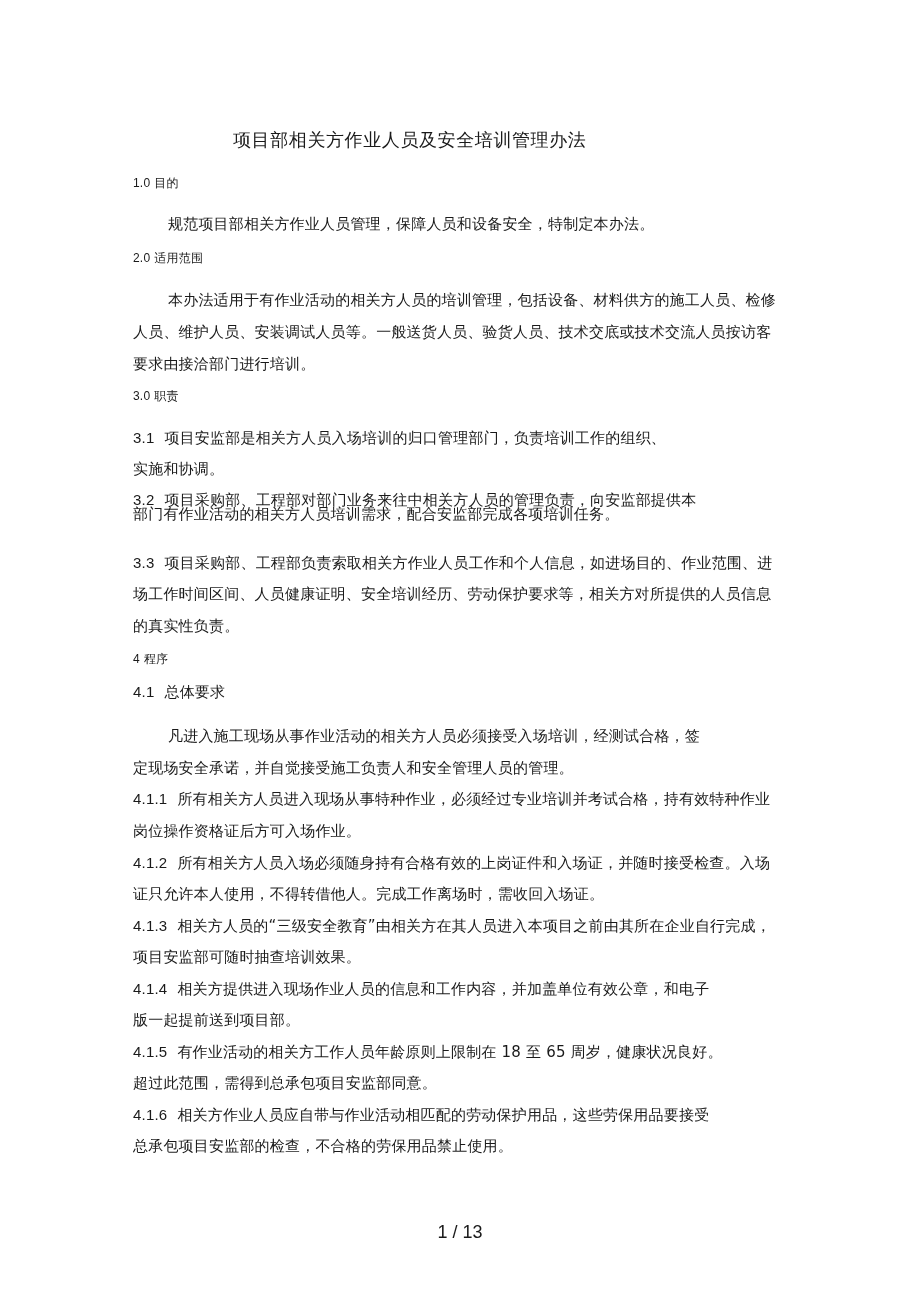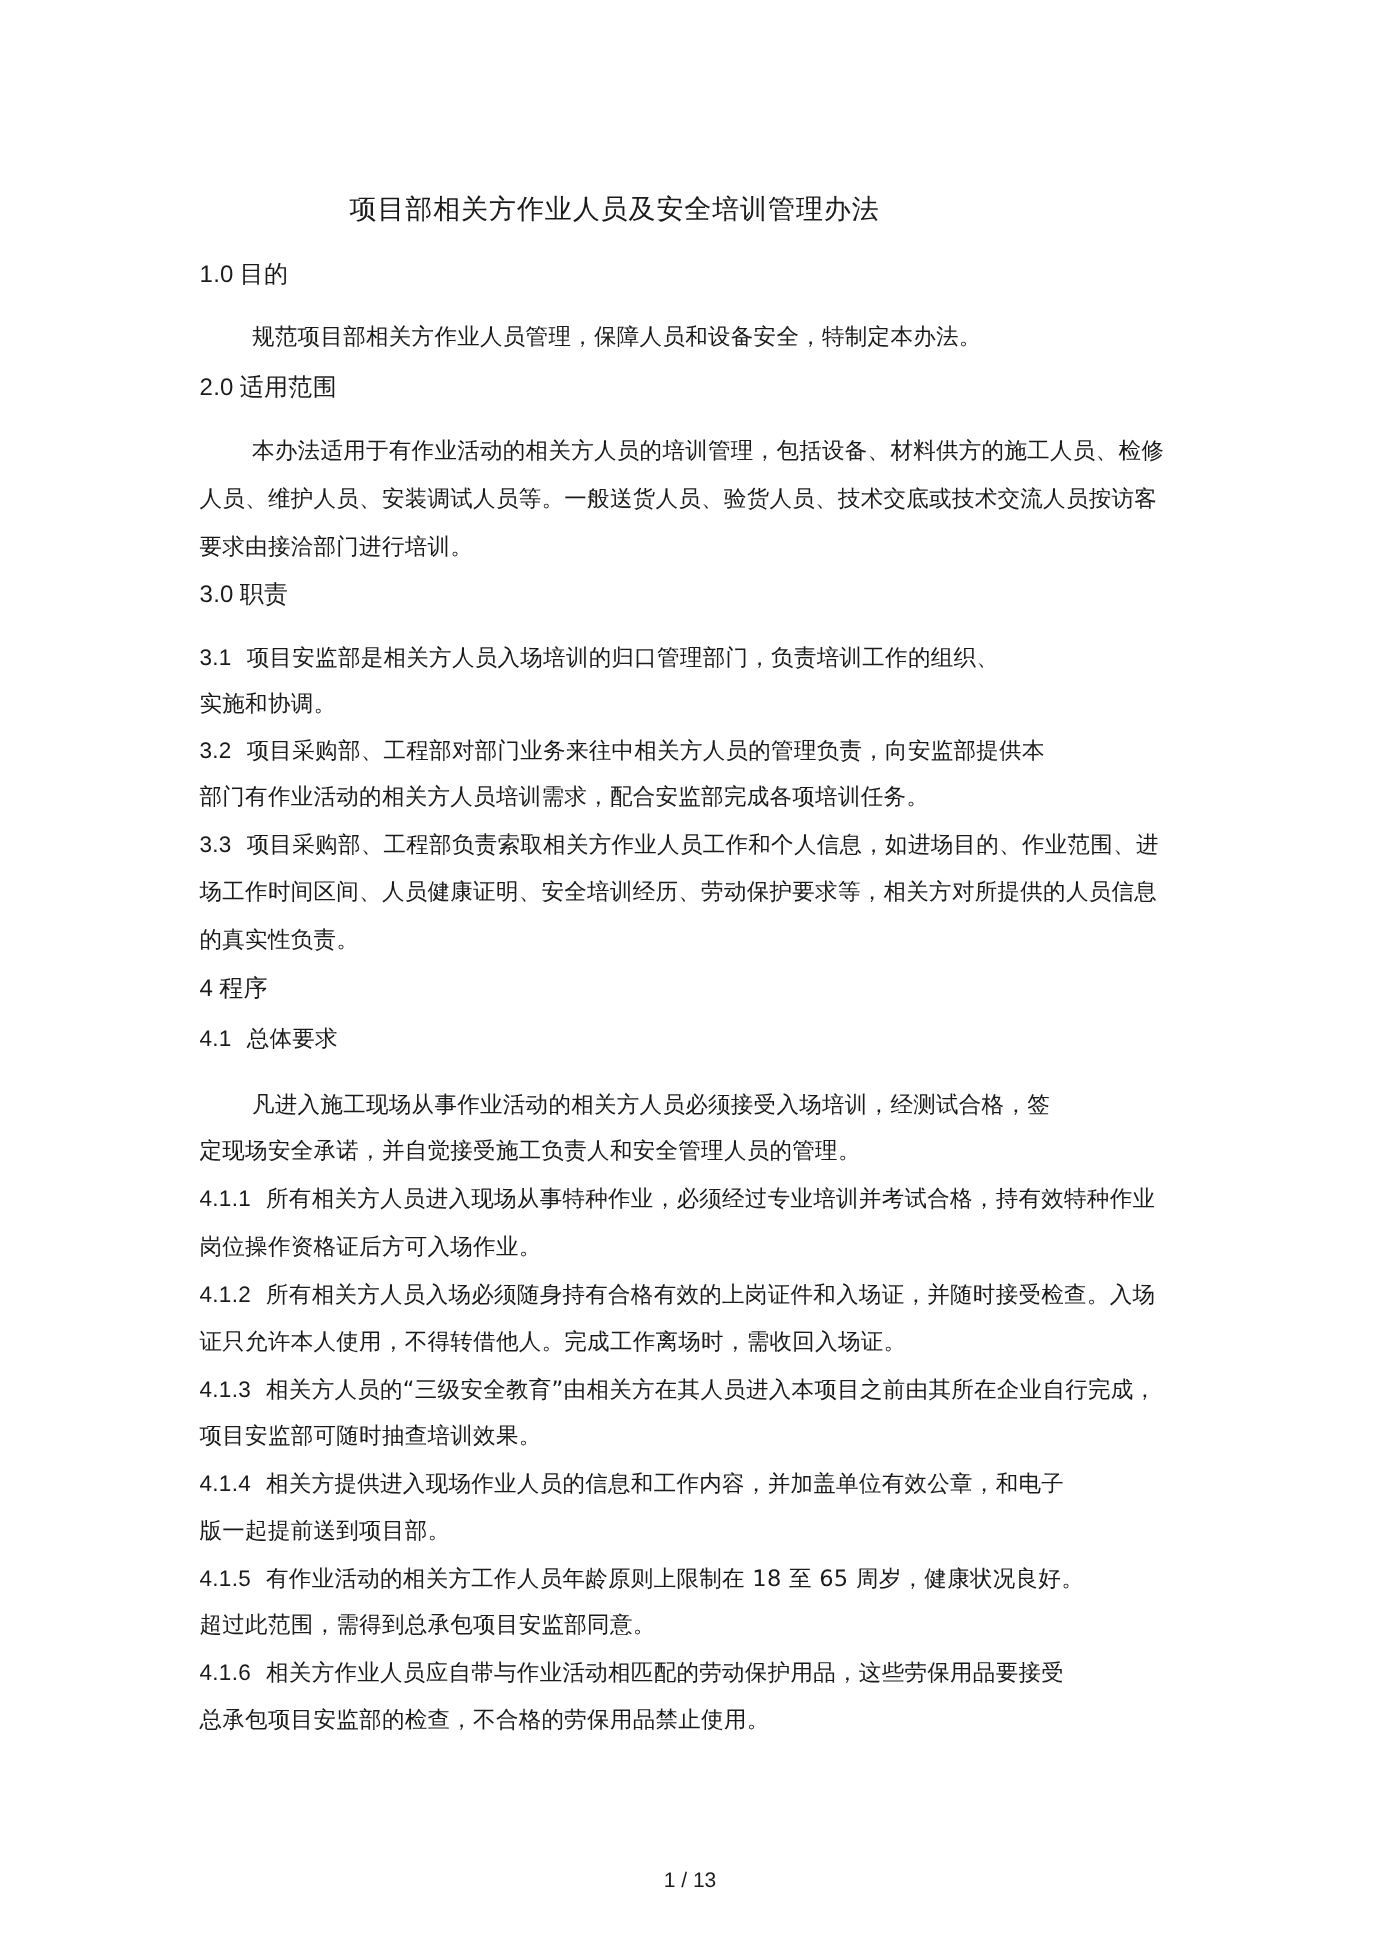--- a/index.html
+++ b/index.html
@@ -2,24 +2,24 @@
 <html><head>
   <meta charset="utf-8">
   <style>
     html, body { margin: 0; padding: 0; background: #ffffff; }
     body { width: 920px; height: 1303px; position: relative; overflow: hidden;
            font-family: "DejaVu Sans", "Liberation Sans", sans-serif; color: #1a1a1a; }
     .page { position: absolute; left: 0; top: 0; width: 920px; height: 1303px; background: #fff; }
     .line { position: absolute; left: 133px; white-space: nowrap; font-size: 15px; line-height: 20px; letter-spacing: 0.2px; }
     .indent { left: 168px; }
     .title { position: absolute; left: 233px; top: 128px; font-size: 18px; line-height: 24px; white-space: nowrap; letter-spacing: 0.6px; }
-    .h1 { font-size: 16px; }
+    .h1 { font-size: 12px; }
     .num { font-family: "Liberation Sans", sans-serif; margin-right: 10px; }
     .h1 .num { margin-right: 4px; }
-    .footer { position: absolute; top: 1222px; left: 0; width: 920px; text-align: center; font-family: "Liberation Sans", sans-serif; font-size: 14px; margin-top: 23px; }
+    .footer { position: absolute; top: 1222px; left: 0; width: 920px; text-align: center; font-family: "Liberation Sans", sans-serif; font-size: 18px; }
   </style>
 </head>
 <body>
 
 <div class="page">
 
   <div class="title">项目部相关方作业人员及安全培训管理办法</div>
 
   <div class="line h1" style="top:173px;">
     <span class="num">1.0</span><span>目的</span>
@@ -38,21 +38,21 @@
   </div>
 
   <div class="line" style="top:428px;">
     <span class="num">3.1</span><span>项目安监部是相关方人员入场培训的归口管理部门，负责培训工作的组织、</span>
   </div>
   <div class="line" style="top:459px;">实施和协调。</div>
 
   <div class="line" style="top:490px;">
     <span class="num">3.2</span><span>项目采购部、工程部对部门业务来往中相关方人员的管理负责，向安监部提供本</span>
   </div>
-  <div class="line" style="top:521px;text-align:right;">部门有作业活动的相关方人员培训需求，配合安监部完成各项培训任务。</div>
+  <div class="line" style="top:504px;text-align:right;">部门有作业活动的相关方人员培训需求，配合安监部完成各项培训任务。</div>
 
   <div class="line" style="top:553px;">
     <span class="num">3.3</span><span>项目采购部、工程部负责索取相关方作业人员工作和个人信息，如进场目的、作业范围、进</span>
   </div>
   <div class="line" style="top:584px;">场工作时间区间、人员健康证明、安全培训经历、劳动保护要求等，相关方对所提供的人员信息</div>
   <div class="line" style="top:616px;">的真实性负责。</div>
 
   <div class="line h1" style="top:649px;">
     <span class="num">4</span><span>程序</span>
   </div>

